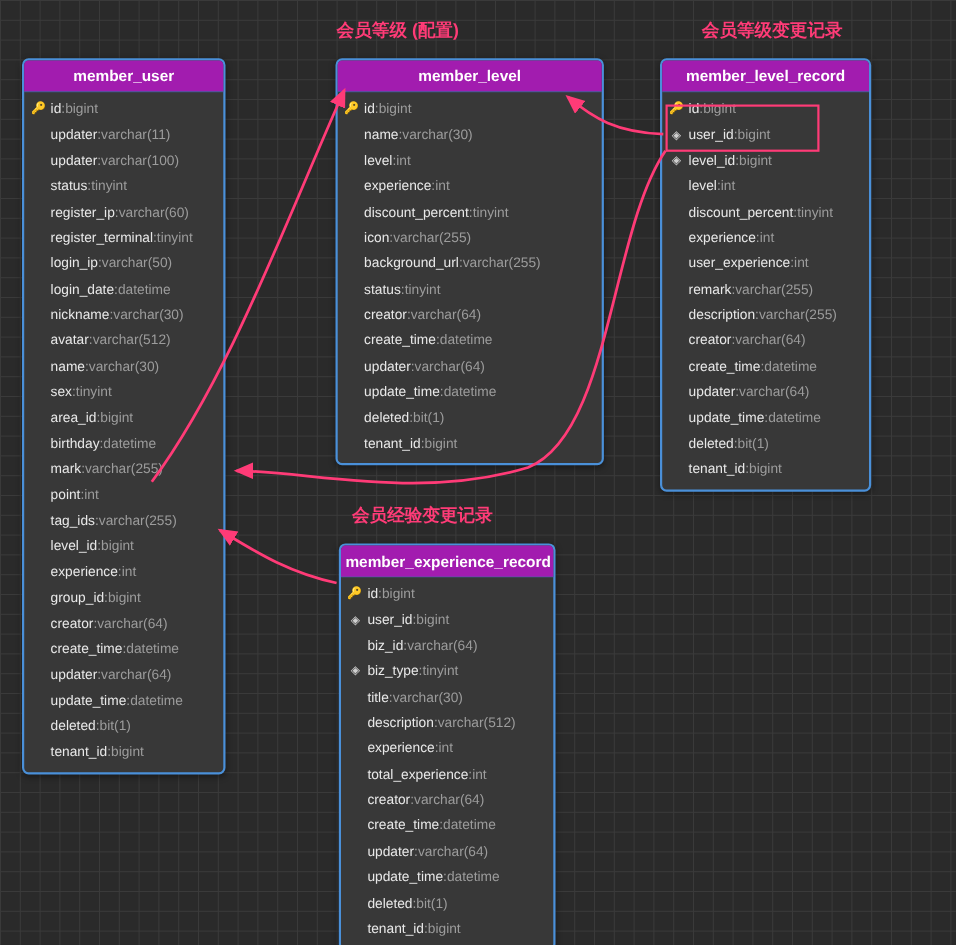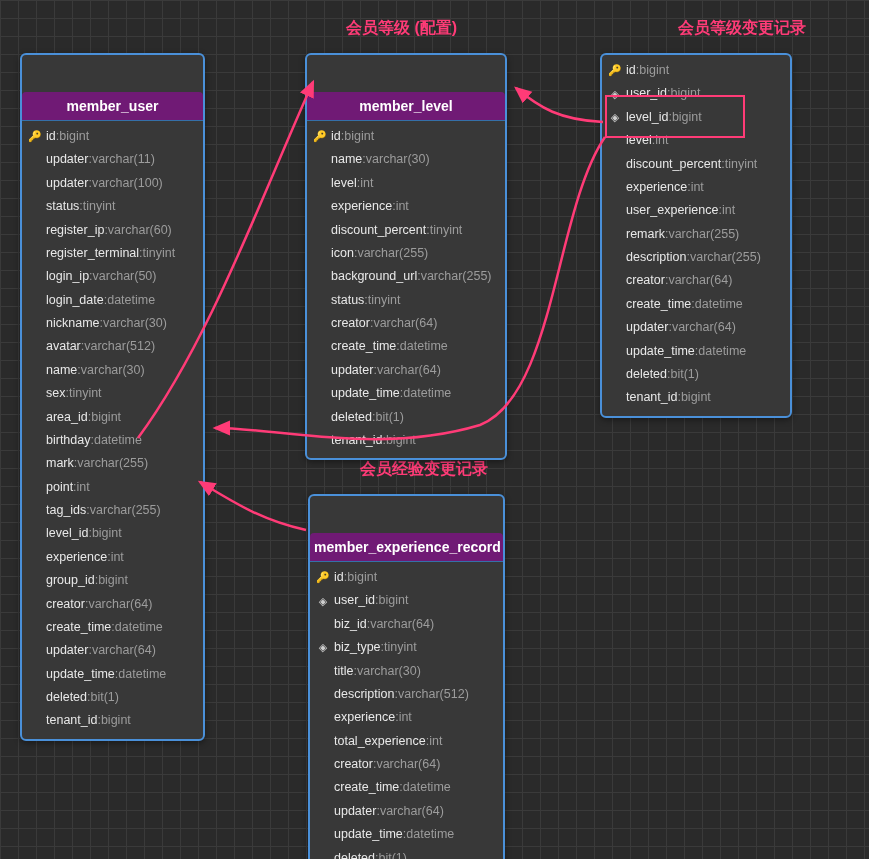--- a/index.html
+++ b/index.html
@@ -23,29 +23,28 @@
   }
   .entity {
     position: absolute;
     border: 2px solid #4a90d9;
     border-radius: 6px;
     background: #383838;
     box-shadow: 0 2px 6px rgba(0,0,0,.4);
     width: 186px;
   }
   .entity-header {
-    background: #701a75;
+    background: #a21caf;
     color: #fff;
     font-weight: 600;
     text-align: center;
     padding: 6px 4px;
     font-size: 14px;
     border-bottom: 1px solid #3570a8;
     border-radius: 4px 4px 0 0;
-    margin-top: 37px;
   }
   .cols { padding: 4px 0 6px 0; }
   .col {
     display: flex;
     align-items: center;
     padding: 2px 8px 2px 6px;
     font-size: 12.5px;
     line-height: 1.55;
     white-space: nowrap;
   }
@@ -60,21 +59,20 @@
   .fk { color: #cfcfcf; }
   .colname { color: #e8e8e8; font-weight: 500; }
   .coltype { color: #9c9c9c; }
   .colon { color: #9c9c9c; }
   .annotation {
     position: absolute;
     color: #ff3b77;
     font-weight: 700;
     font-size: 16px;
     white-space: nowrap;
-    padding-left: 40px;
   }
   .highlight-box {
     position: absolute;
     border: 2px solid #ff3b77;
     background: transparent;
     pointer-events: none;
   }
   svg.arrows {
     position: absolute;
     inset: 0;
@@ -247,21 +245,21 @@
       </div>
       <div class="col">
         <span class="icon"></span>
         <span class="colname">tenant_id</span>
         <span class="colon">: </span>
         <span class="coltype">bigint</span>
       </div>
     </div>
 </div>
 
-<div class="entity" style="left:305px; top:53px; width:202px;">
+<div class="entity" style="left:305px; top:53px; width:244px;">
   <div class="entity-header">member_level</div>
   <div class="cols" id="cols-member_level">
       <div class="col">
         <span class="icon pk">🔑</span>
         <span class="colname">id</span>
         <span class="colon">: </span>
         <span class="coltype">bigint</span>
       </div>
       <div class="col">
         <span class="icon"></span>
@@ -338,20 +336,21 @@
       <div class="col">
         <span class="icon"></span>
         <span class="colname">tenant_id</span>
         <span class="colon">: </span>
         <span class="coltype">bigint</span>
       </div>
     </div>
 </div>
 
 <div class="entity" style="left:600px; top:53px; width:192px;">
+  <div class="entity-header">member_level_record</div>
   <div class="cols" id="cols-member_level_record">
       <div class="col">
         <span class="icon pk">🔑</span>
         <span class="colname">id</span>
         <span class="colon">: </span>
         <span class="coltype">bigint</span>
       </div>
       <div class="col">
         <span class="icon fk">◈</span>
         <span class="colname">user_id</span>

